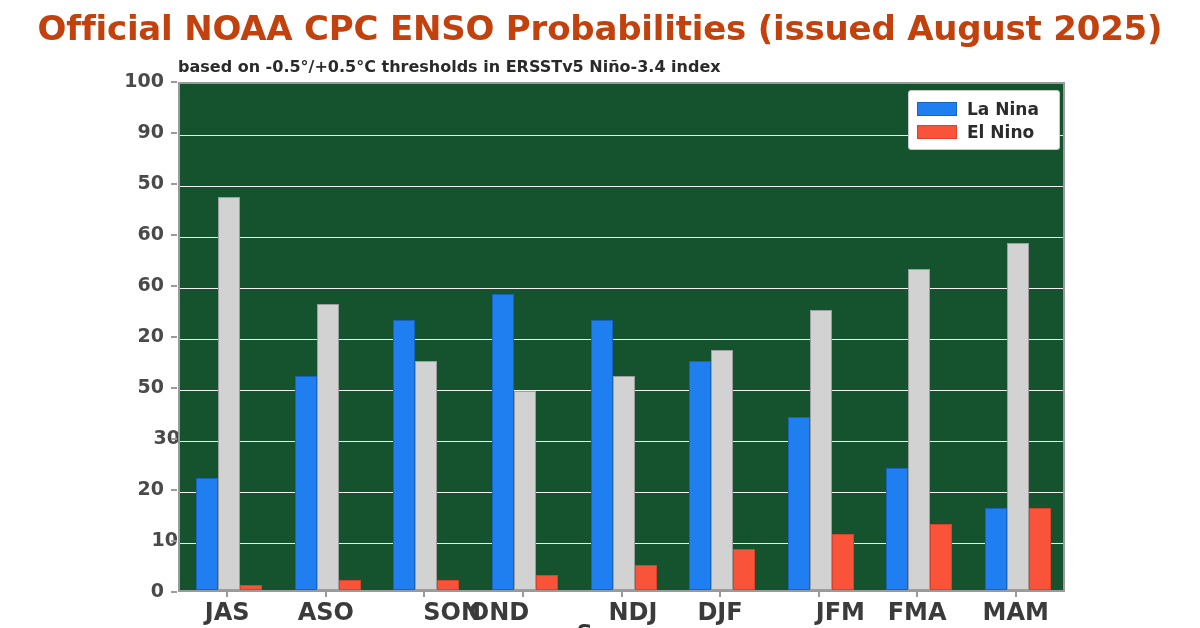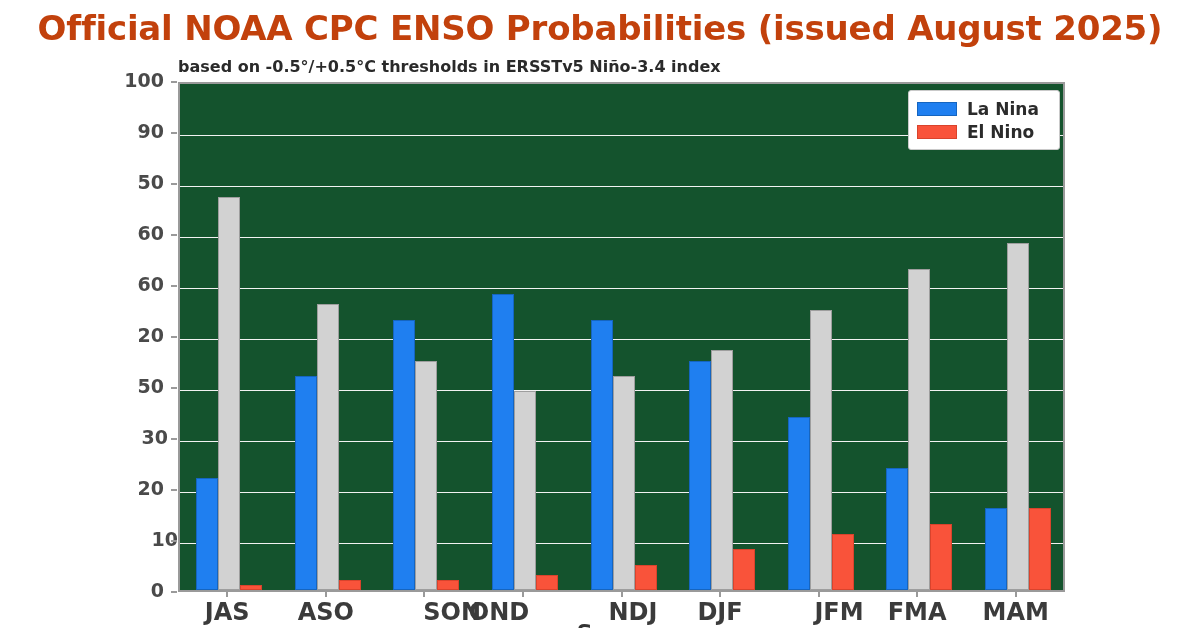--- a/index.html
+++ b/index.html
@@ -169,21 +169,21 @@
   <div class="title">Official NOAA CPC ENSO Probabilities (issued August 2025)</div>
   <div class="subtitle">based on -0.5°/+0.5°C thresholds in ERSSTv5 Niño-3.4 index</div>
 
   <div id="yticks">
       <div class="ytick-label" style="left: 0px; width: 164px; top: 579px; right: auto;">0</div>
       <div class="ytick-mark" style="left: 171px; top: 591px;"></div>
       <div class="ytick-label" style="left: 0px; width: 164px; top: 528px; right: auto; padding-left: 14px;">10</div>
       <div class="ytick-mark" style="left: 171px; top: 540px;"></div>
       <div class="ytick-label" style="left: 0px; width: 164px; top: 477px; right: auto;">20</div>
       <div class="ytick-mark" style="left: 171px; top: 489px;"></div>
-      <div class="ytick-label" style="left: 4px; width: 164px; top: 426px; right: auto;">30</div>
+      <div class="ytick-label" style="left: 16px; width: 164px; top: 426px; right: auto;">30</div>
       <div class="ytick-mark" style="left: 171px; top: 438px;"></div>
       <div class="ytick-label" style="left: 0px; width: 164px; top: 375px; right: auto;">50</div>
       <div class="ytick-mark" style="left: 171px; top: 387px;"></div>
       <div class="ytick-label" style="left: 0px; width: 164px; top: 324px; right: auto;">20</div>
       <div class="ytick-mark" style="left: 171px; top: 336px;"></div>
       <div class="ytick-label" style="left: 0px; width: 164px; top: 273px; right: auto;">60</div>
       <div class="ytick-mark" style="left: 171px; top: 285px;"></div>
       <div class="ytick-label" style="left: 0px; width: 164px; top: 222px; right: auto;">60</div>
       <div class="ytick-mark" style="left: 171px; top: 234px;"></div>
       <div class="ytick-label" style="left: 0px; width: 164px; top: 171px; right: auto;">50</div>
@@ -256,21 +256,21 @@
       <div class="xtick-label" style="left: 275.833px; width: 100px;">ASO</div>
       <div class="xtick-mark" style="left: 324.833px;"></div>
       <div class="xtick-label" style="left: 381px; width: 100px; text-align: right;">SON</div>
       <div class="xtick-mark" style="left: 423.389px;"></div>
       <div class="xtick-label" style="left: 449px; width: 100px;">OND</div>
       <div class="xtick-mark" style="left: 521.944px;"></div>
       <div class="xtick-label" style="left: 583px; width: 100px;">NDJ</div>
       <div class="xtick-mark" style="left: 620.5px;"></div>
       <div class="xtick-label" style="left: 670.056px; width: 100px;">DJF</div>
       <div class="xtick-mark" style="left: 719.056px;"></div>
-      <div class="xtick-label" style="left: 789px; width: 100px;">JFM</div>
+      <div class="xtick-label" style="left: 765px; width: 100px; text-align: right;">JFM</div>
       <div class="xtick-mark" style="left: 817.611px;"></div>
       <div class="xtick-label" style="left: 867.167px; width: 100px;">FMA</div>
       <div class="xtick-mark" style="left: 916.167px;"></div>
       <div class="xtick-label" style="left: 965.722px; width: 100px;">MAM</div>
       <div class="xtick-mark" style="left: 1014.72px;"></div>
     </div>
   <div id="xlabel">Season</div>
 
 </div>
 

